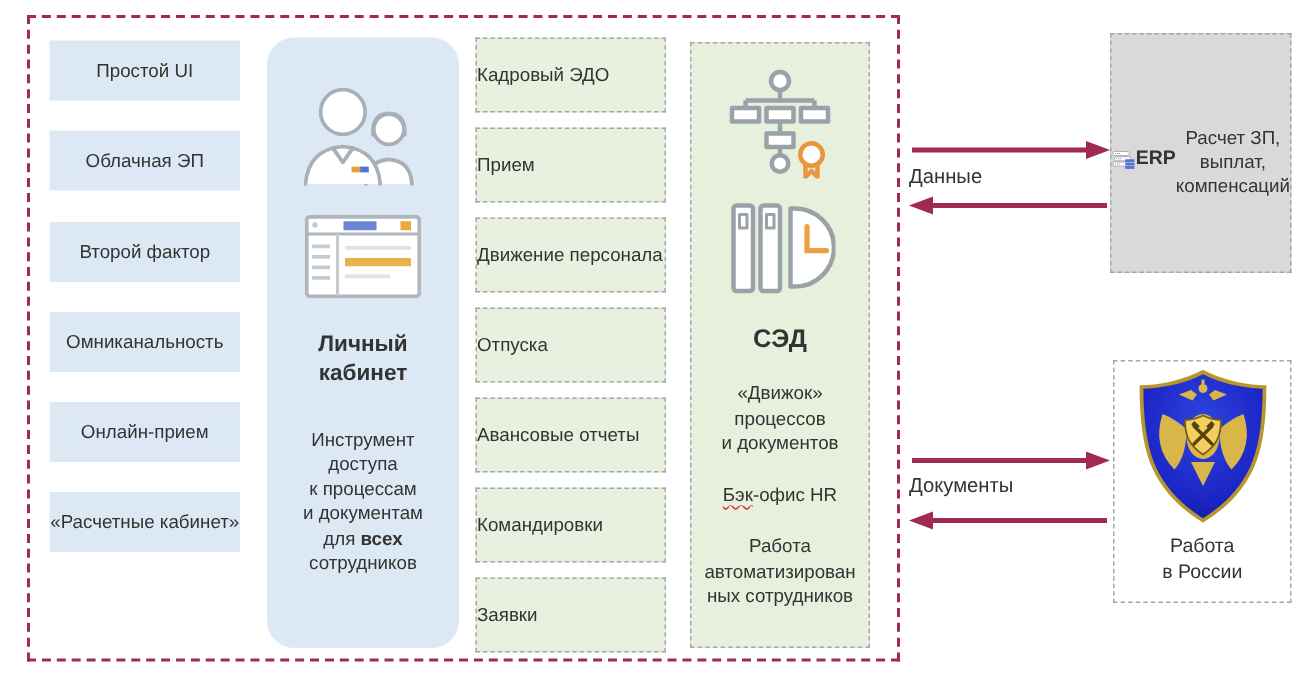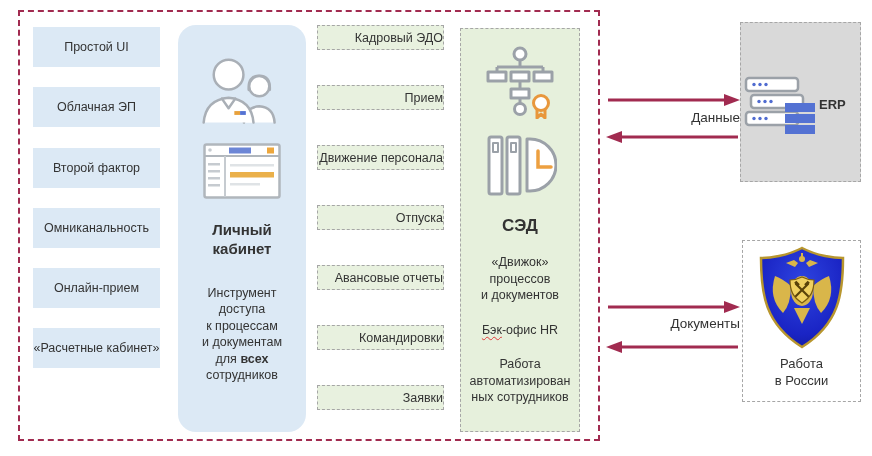--- a/index.html
+++ b/index.html
@@ -21,23 +21,23 @@
   }
   .main-frame{
     position:absolute;left:18px;top:10px;width:578px;height:427px;
     border:2px dashed var(--accent);background:transparent;
   }
   .fbox{
     position:absolute;left:33px;width:127px;height:40px;background:var(--panel-blue);
     display:flex;align-items:center;justify-content:center;font-size:12.5px;text-align:center;
   }
   .pbox{
-    position:absolute;left:317px;width:127px;height:25px;background:var(--box-green);
-    border:1px dashed var(--dash-gray);box-sizing:border-box;
-    display:flex;align-items:center;justify-content:flex-end;font-size:12.5px;text-align:center;
+    position:absolute;left:317px;width:127px;height:50px;background:var(--box-green);
+    border:1px dashed var(--dash-gray);box-sizing:border-box;
+    display:flex;align-items:center;justify-content:flex-start;font-size:12.5px;text-align:center;
   }
   .cabinet{
     position:absolute;left:178px;top:25px;width:128px;height:407px;background:var(--panel-blue);
     display:flex;flex-direction:column;align-items:center;text-align:center;border-radius:18px;
   }
   .cabinet .icon-people{margin-top:28px;}
   .cabinet .icon-browser{margin-top:16px;}
   .panel-title{font-weight:bold;font-size:15px;line-height:1.25;white-space:pre-line;margin-top:22px;}
   .panel-desc{font-size:12.5px;line-height:1.32;white-space:pre-line;margin-top:26px;}
   .panel-desc b{font-weight:bold;}
@@ -60,21 +60,21 @@
   .erp-title{font-weight:bold;font-size:13px;margin-top:5px;}
   .erp-desc{font-size:12.5px;line-height:1.3;white-space:pre-line;margin-top:12px;}
   .rabota-box{
     position:absolute;left:742px;top:240px;width:119px;height:162px;background:#ffffff;
     border:1px dashed var(--dash-gray);box-sizing:border-box;
     display:flex;flex-direction:column;align-items:center;text-align:center;
   }
   .rabota-box .icon-shield{margin-top:5px;}
   .rabota-label{font-size:13px;line-height:1.3;white-space:pre-line;margin-top:6px;}
   .arrow{position:absolute;left:606px;width:134px;height:14px;color:var(--accent);}
-  .flow-label{position:absolute;left:606px;width:134px;text-align:right;font-size:13.5px;}
+  .flow-label{position:absolute;left:606px;width:134px;text-align:left;font-size:13.5px;}
 </style>
 </head>
 <body>
 
 <div id="canvas">
 
   <div class="main-frame"></div>
 
   <div class="fbox" style="top:27px">
       <span>Простой UI</span>
@@ -234,20 +234,23 @@
           <circle cx="19" cy="42.5" r="1.7"></circle>
           <circle cx="25" cy="42.5" r="1.7"></circle>
       </g>
       <g fill="#5472d3">
         <rect x="44" y="27" width="30" height="9"></rect>
         <rect x="44" y="38" width="30" height="9"></rect>
         <rect x="44" y="49" width="30" height="9"></rect>
       </g>
     </svg>
     <div class="erp-title">ERP</div>
+    <div class="erp-desc">Расчет ЗП,
+выплат,
+компенсаций</div>
   </div>
 
   <div class="rabota-box">
     <svg class="icon-shield" width="90" height="104" viewBox="0 0 90 104">
       <defs>
         <radialGradient id="shieldBlue" cx="50%" cy="35%" r="75%">
           <stop offset="0%" stop-color="#2e44e0"></stop>
           <stop offset="70%" stop-color="#1a24c4"></stop>
           <stop offset="100%" stop-color="#101a96"></stop>
         </radialGradient>

